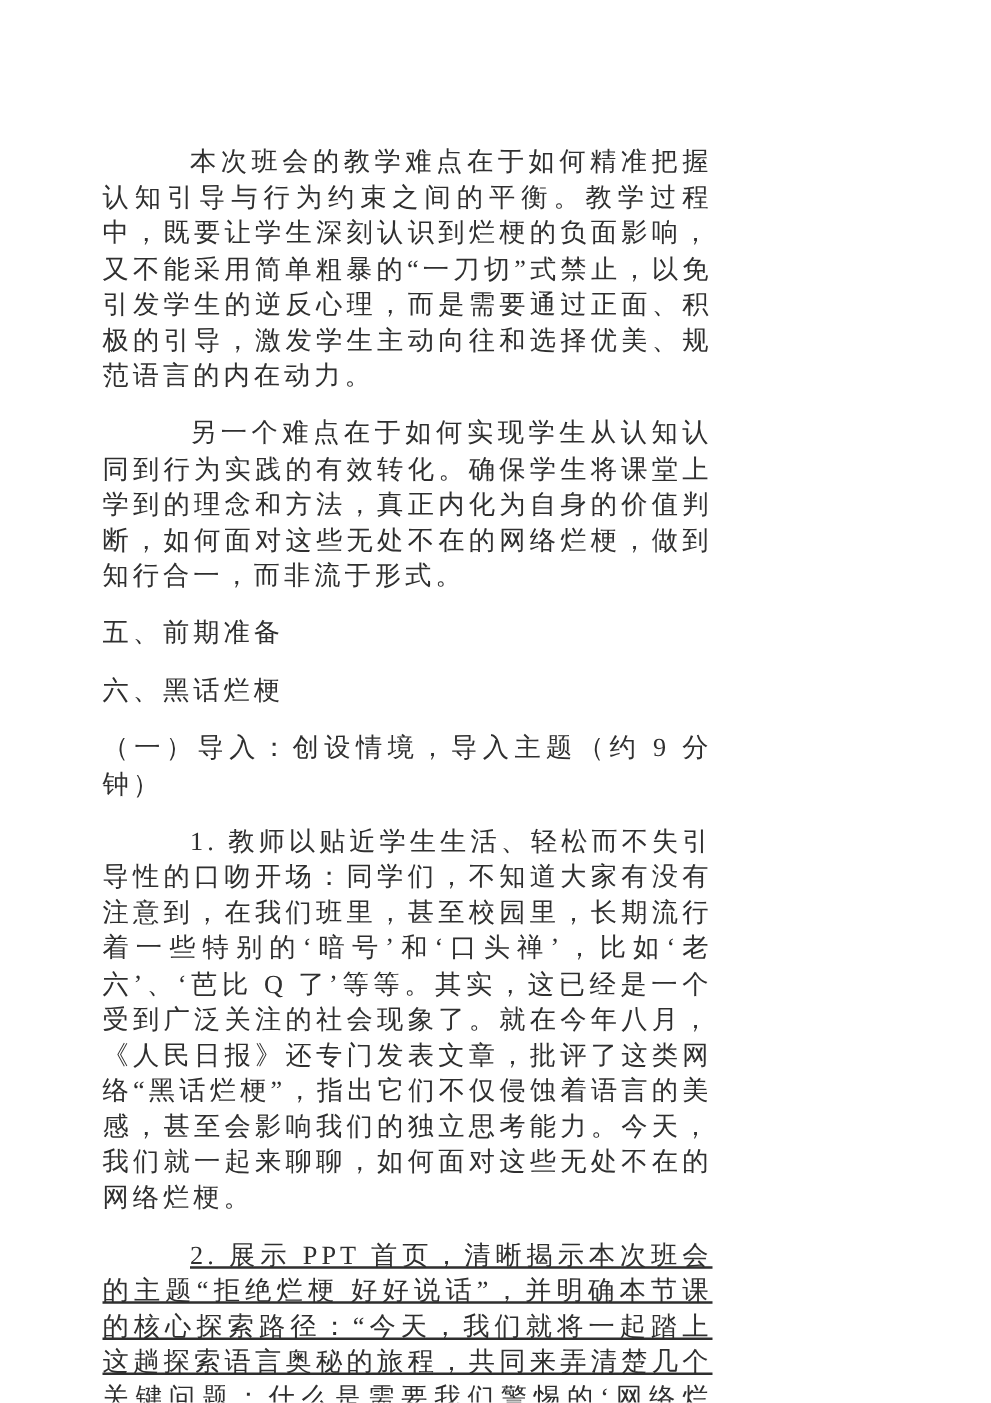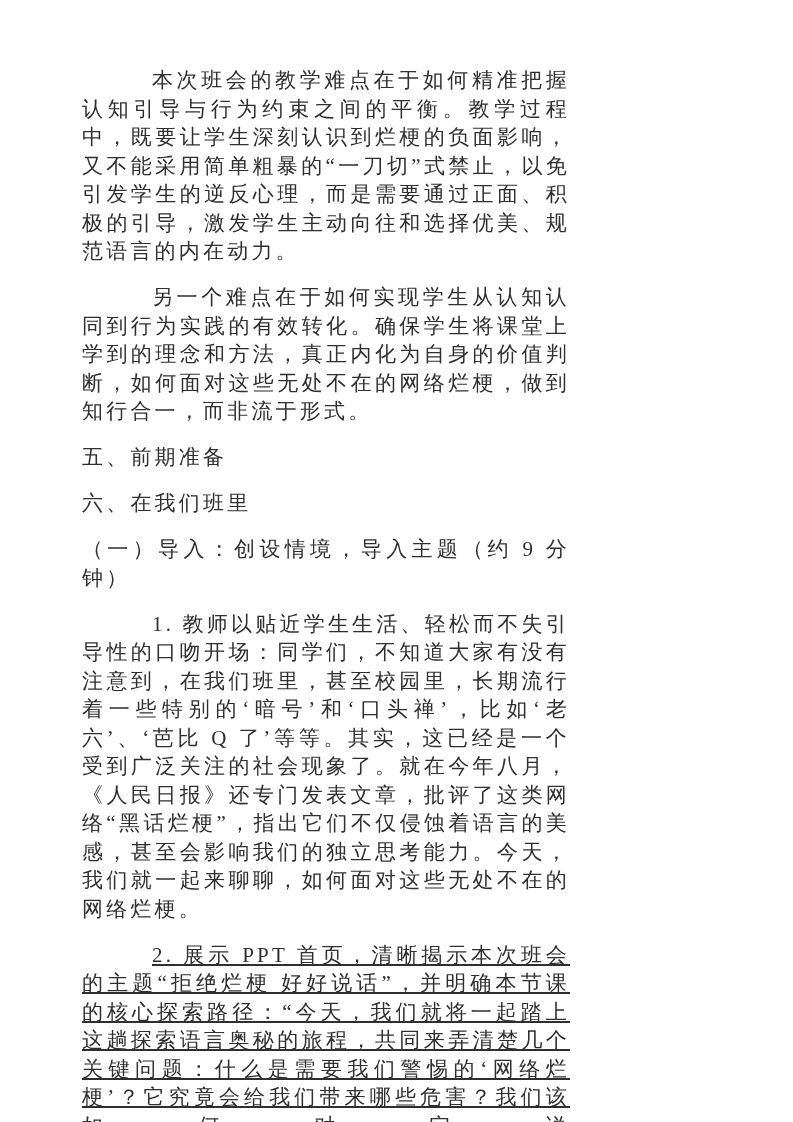--- a/index.html
+++ b/index.html
@@ -11,21 +11,21 @@
     width: 793px;
     height: 1122px;
     overflow: hidden;
     font-family: "Liberation Serif", "DejaVu Serif", serif;
   }
   .page {
     box-sizing: border-box;
     width: 690px;
     height: 1122px;
     background: #ffffff;
-    padding: 66px 120px 0 82px;
+    padding: 115px 120px 0 82px;
   }
   .doc p, .doc h2 {
     margin: 0 0 17.5px 0;
     font-size: 21px;
     line-height: 28.5px;
     letter-spacing: 3.2px;
     color: #2f2f2f;
     text-align: justify;
     word-break: break-all;
   }
@@ -49,21 +49,21 @@
 <div class="page">
   <main class="doc">
 
     <p>本次班会的教学难点在于如何精准把握认知引导与行为约束之间的平衡。教学过程中，既要让学生深刻认识到烂梗的负面影响，又不能采用简单粗暴的“一刀切”式禁止，以免引发学生的逆反心理，而是需要通过正面、积极的引导，激发学生主动向往和选择优美、规范语言的内在动力。</p>
 
     <p>另一个难点在于如何实现学生从认知认同到行为实践的有效转化。确保学生将课堂上学到的理念和方法，真正内化为自身的价值判断，如何面对这些无处不在的网络烂梗，做到知行合一，而非流于形式。</p>
 
     <h2>五、前期准备</h2>
 
 
-    <h2>六、在我们班里</h2>
+    <h2>六、黑话烂梗</h2>
 
     <h2>（一）导入：创设情境，导入主题（约 9 分钟）</h2>
 
     <p>1. 教师以贴近学生生活、轻松而不失引导性的口吻开场：同学们，不知道大家有没有注意到，在我们班里，甚至校园里，长期流行着一些特别的‘暗号’和‘口头禅’，比如‘老六’、‘芭比 Q 了’等等。其实，这已经是一个受到广泛关注的社会现象了。就在今年八月，《人民日报》还专门发表文章，批评了这类网络“黑话烂梗”，指出它们不仅侵蚀着语言的美感，甚至会影响我们的独立思考能力。今天，我们就一起来聊聊，如何面对这些无处不在的网络烂梗。</p>
 
     <p class="continued">2. 展示 PPT 首页，清晰揭示本次班会的主题“拒绝烂梗 好好说话”，并明确本节课的核心探索路径：“今天，我们就将一起踏上这趟探索语言奥秘的旅程，共同来弄清楚几个关键问题：什么是需要我们警惕的‘网络烂梗’？它究竟会给我们带来哪些危害？我们该如何对它说</p>
 
   </main>
 </div>
 

